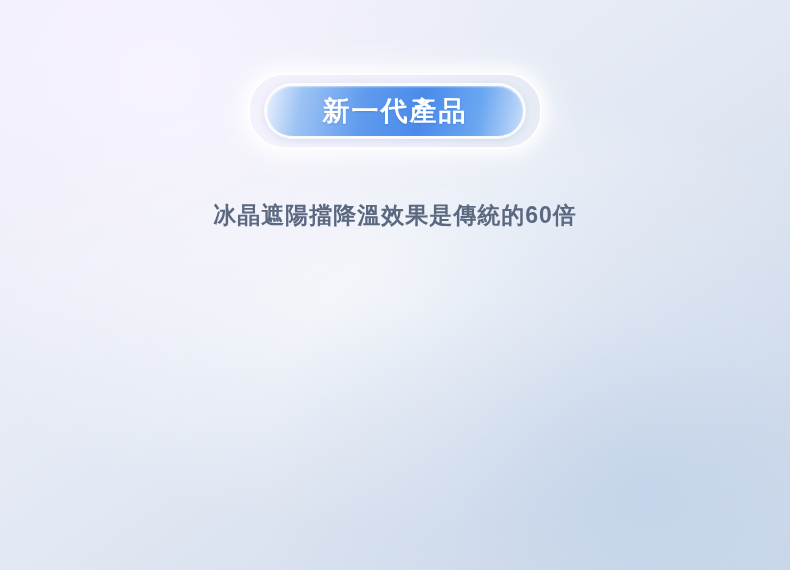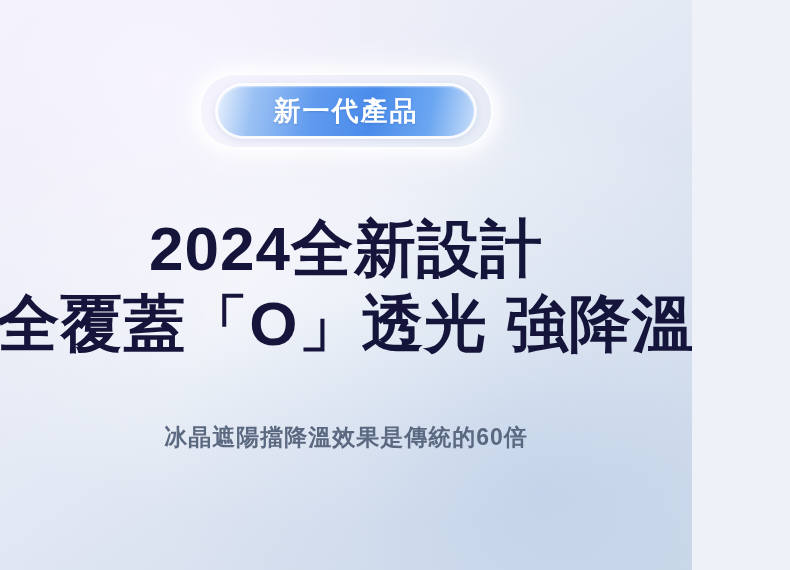--- a/index.html
+++ b/index.html
@@ -12,21 +12,21 @@
     width: 790px;
     height: 570px;
     overflow: hidden;
     font-family: "Liberation Sans", "DejaVu Sans", sans-serif;
     background: #eef1f8;
   }
 
   
   .hero {
     position: relative;
-    width: 692px;
+    width: 790px;
     height: 570px;
     overflow: hidden;
     
     background:
       linear-gradient(145deg,
         #f4f2fb 0%,
         #eceef8 22%,
         #e3e9f4 48%,
         #d9e1ef 70%,
         #ccd8e9 100%);
@@ -198,22 +198,18 @@
 
   <div class="content">
 
     <div class="badge-wrap">
       <div class="badge-halo"></div>
       <div class="badge">
         <span class="badge-label">新一代產品</span>
       </div>
     </div>
 
-    <div class="headline">
-      <div class="headline-line-1">2024全新設計</div>
-      <div class="headline-line-2">全覆蓋「O」透光 強降溫</div>
-    </div>
 
     <div class="subtitle">冰晶遮陽擋降溫效果是傳統的60倍</div>
 
 
   </div>
 </div>
 
 </body></html>

